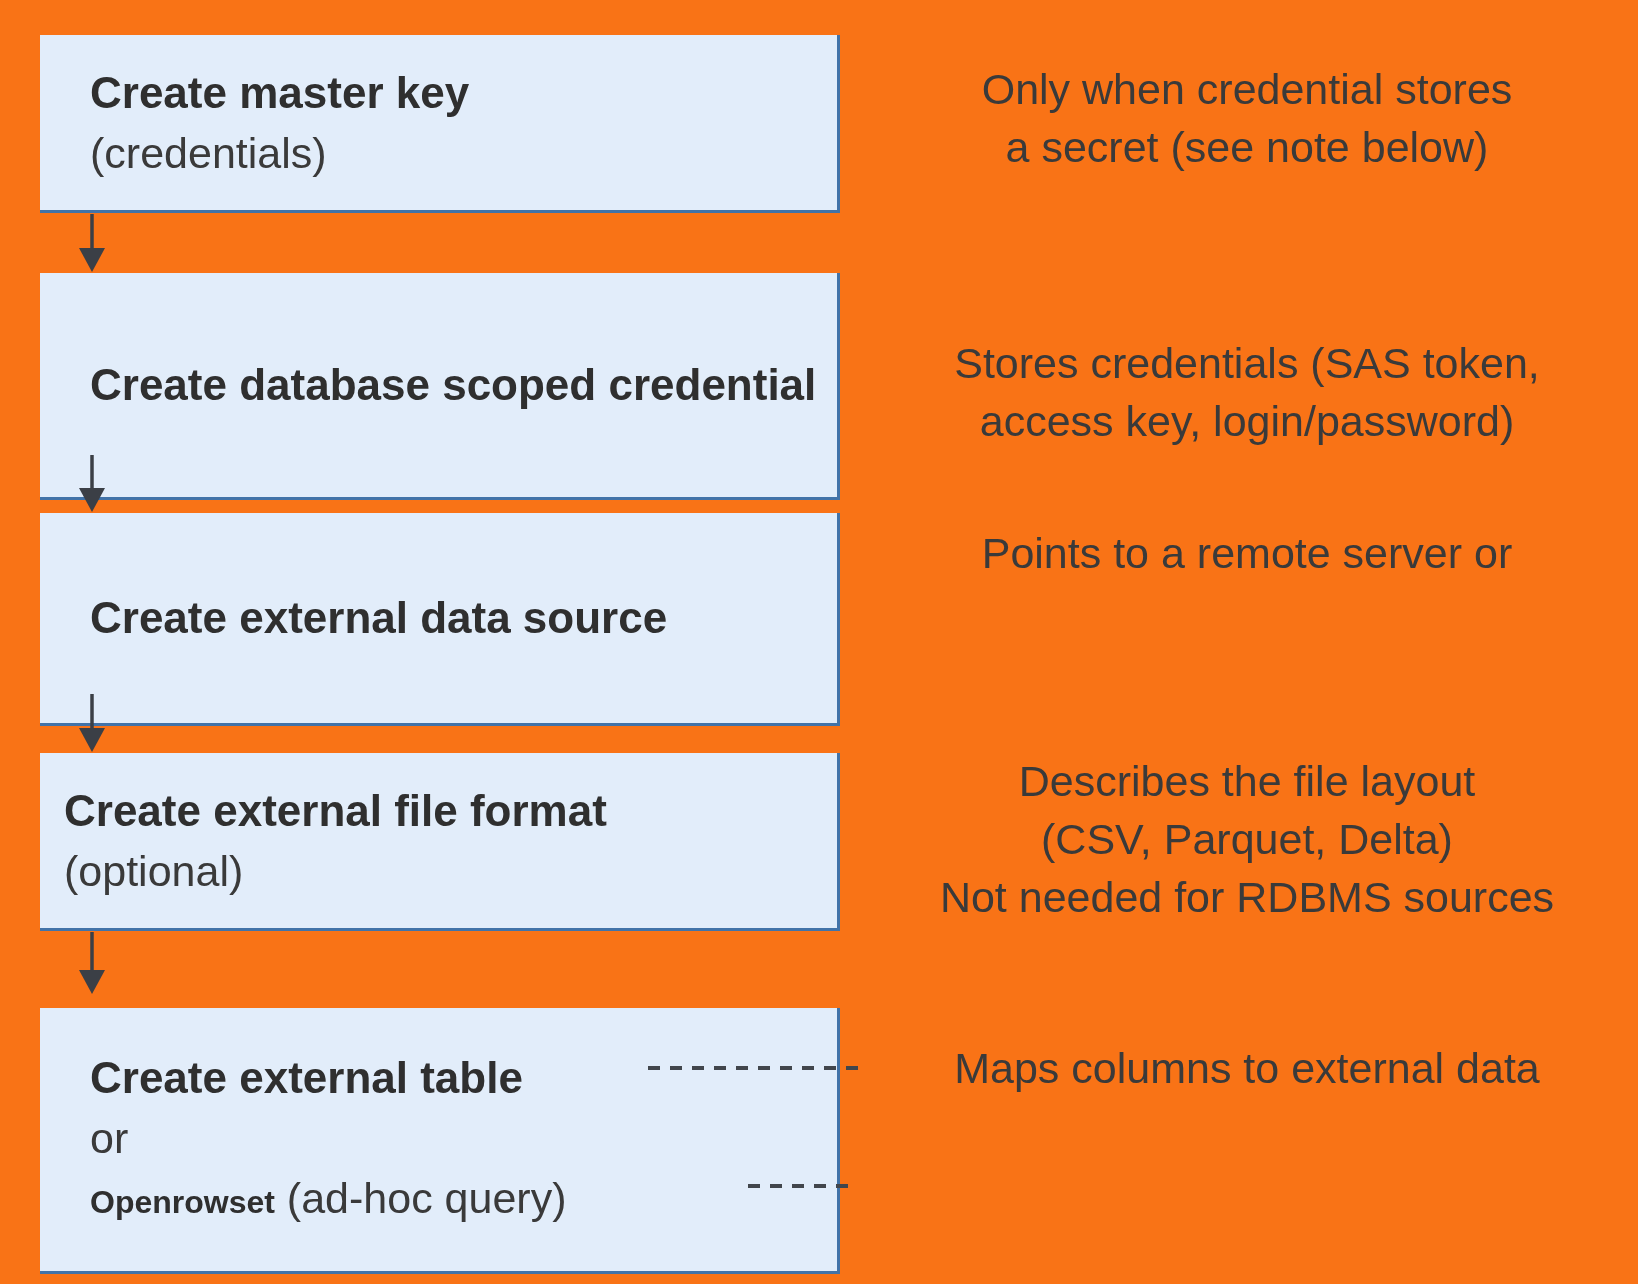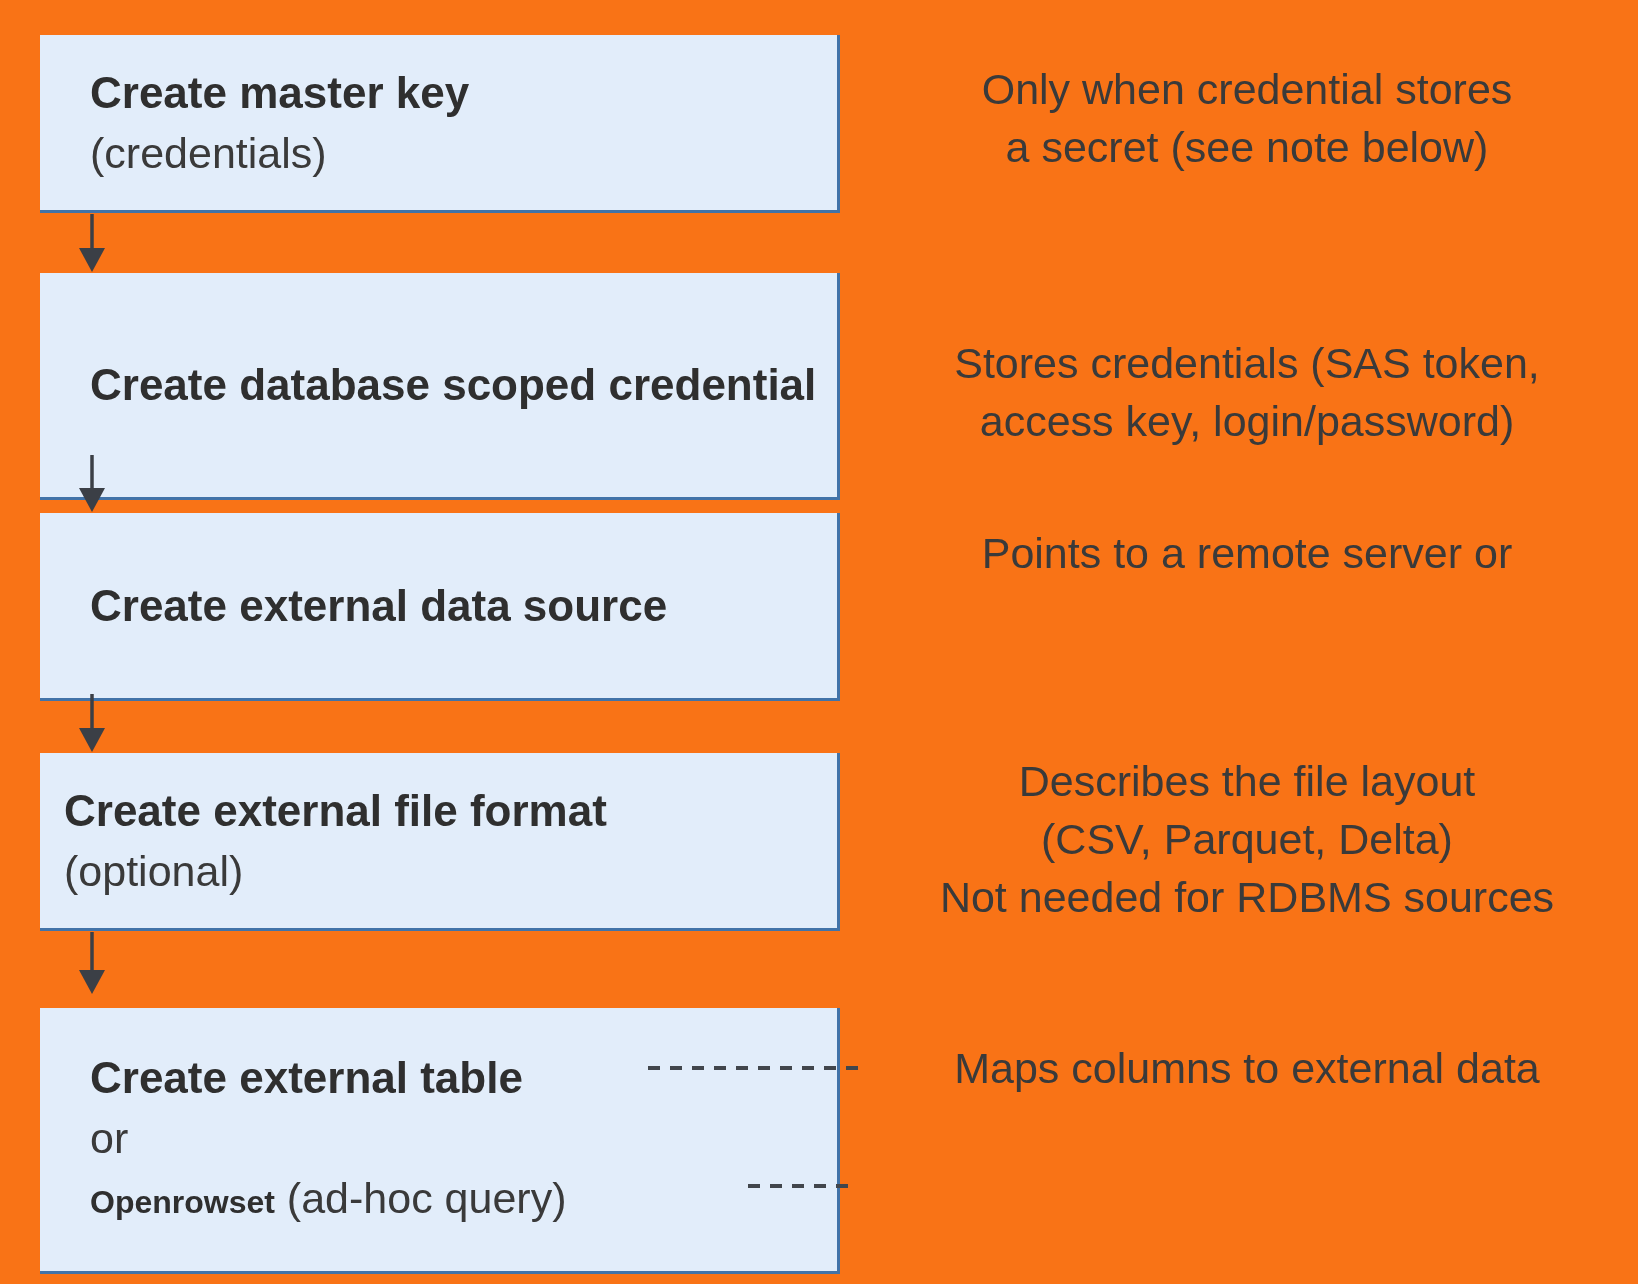--- a/index.html
+++ b/index.html
@@ -20,21 +20,21 @@
     border-bottom: 3px solid #4273a8;
     box-sizing: border-box;
     display: flex;
     flex-direction: column;
     justify-content: center;
     padding-left: 50px;
     padding-right: 12px;
   }
   .box-1 { top: 35px;   height: 178px; }
   .box-2 { top: 273px;  height: 227px; }
-  .box-3 { top: 513px;  height: 188px; }
+  .box-3 { top: 513px;  height: 213px; }
   .box-4 { top: 753px;  height: 178px; padding-left: 24px; }
   .box-5 { top: 1008px; height: 266px; }
   .title {
     font-weight: bold;
     font-size: 44px;
     line-height: 60px;
     color: #2f2f2f;
   }
   .nowrap { white-space: nowrap; }
   .subtitle {

